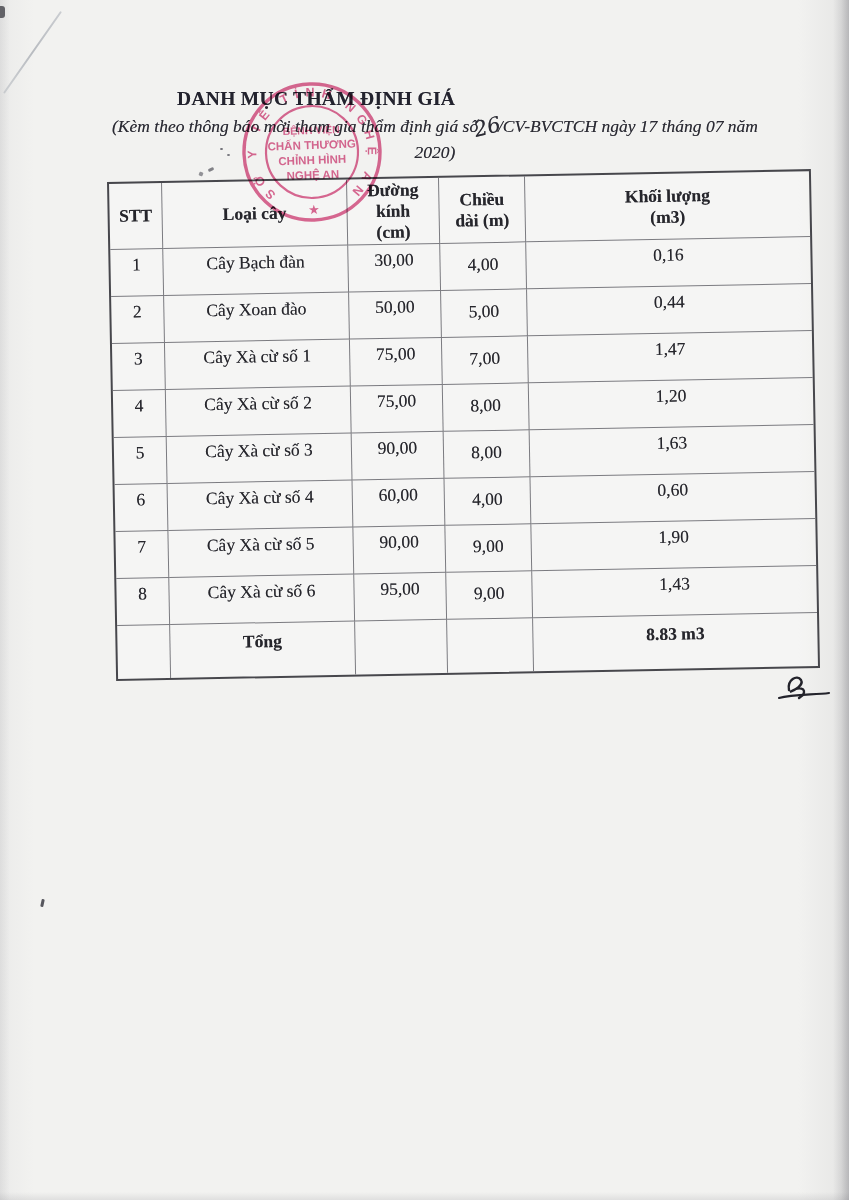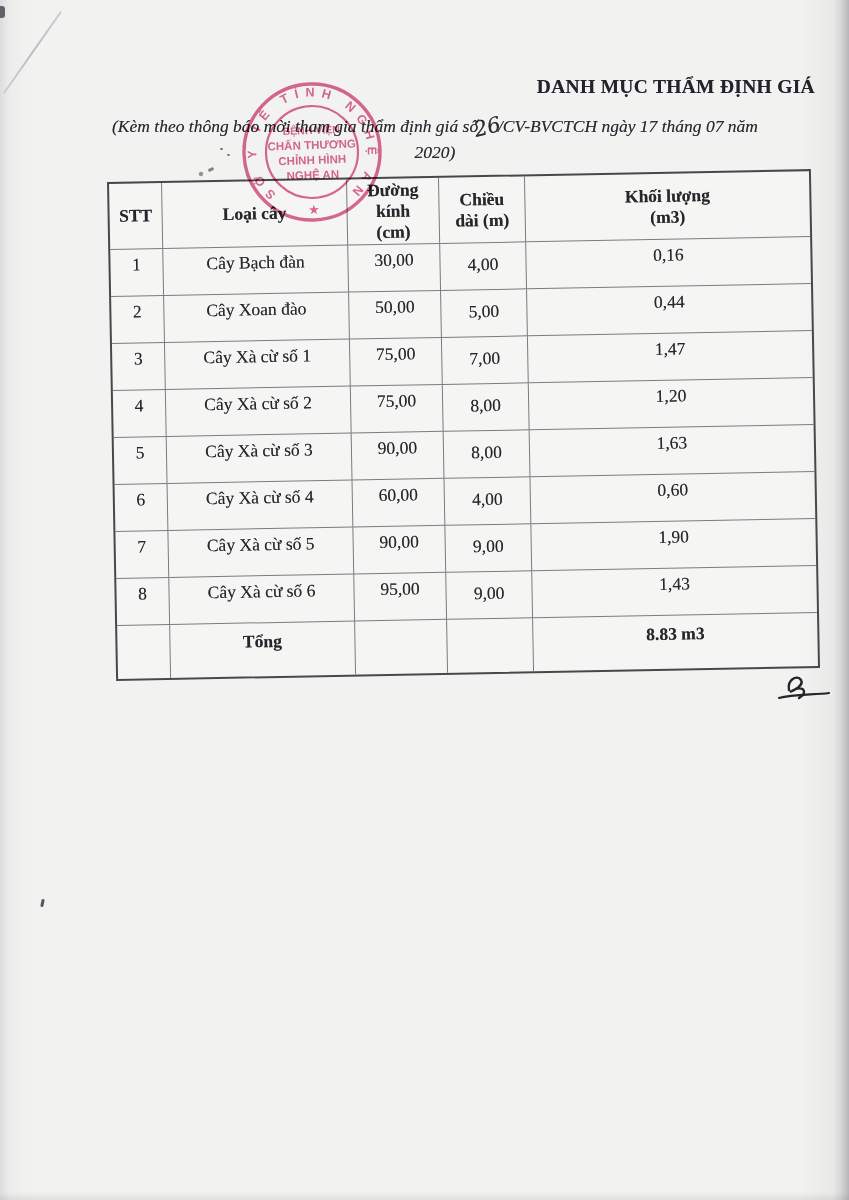--- a/index.html
+++ b/index.html
@@ -8,22 +8,22 @@
     background:
       linear-gradient(90deg,#ebebea 0%,#f2f2f0 4%,#f2f2f0 94%,#e7e7e6 99%,#dddddc 100%),
       #f1f1ef;
     font-family:"Liberation Serif",serif;
     color:#26262c;
   }
   .soft{text-shadow:0 0 .6px rgba(38,38,46,.55);}
 
   
   .doc-title{
-    position:absolute;left:55px;top:76px;width:760px;
-    text-align:right;text-indent:122px;
+    position:absolute;left:55px;top:88px;width:760px;
+    text-align:left;text-indent:122px;
     font-size:19.5px;font-weight:bold;letter-spacing:.3px;color:#23232e;
   }
   .doc-subtitle{
     position:absolute;left:45px;top:112px;width:780px;
     text-align:center;font-style:italic;font-size:17.5px;line-height:26px;color:#2a2a33;
   }
   .hand-number{
     display:inline-block;font-family:"DejaVu Serif",serif;font-style:italic;
     font-size:21px;transform:rotate(-14deg);position:relative;top:2px;
     margin:0 -3px 0 -4px;color:#2b2b34;

